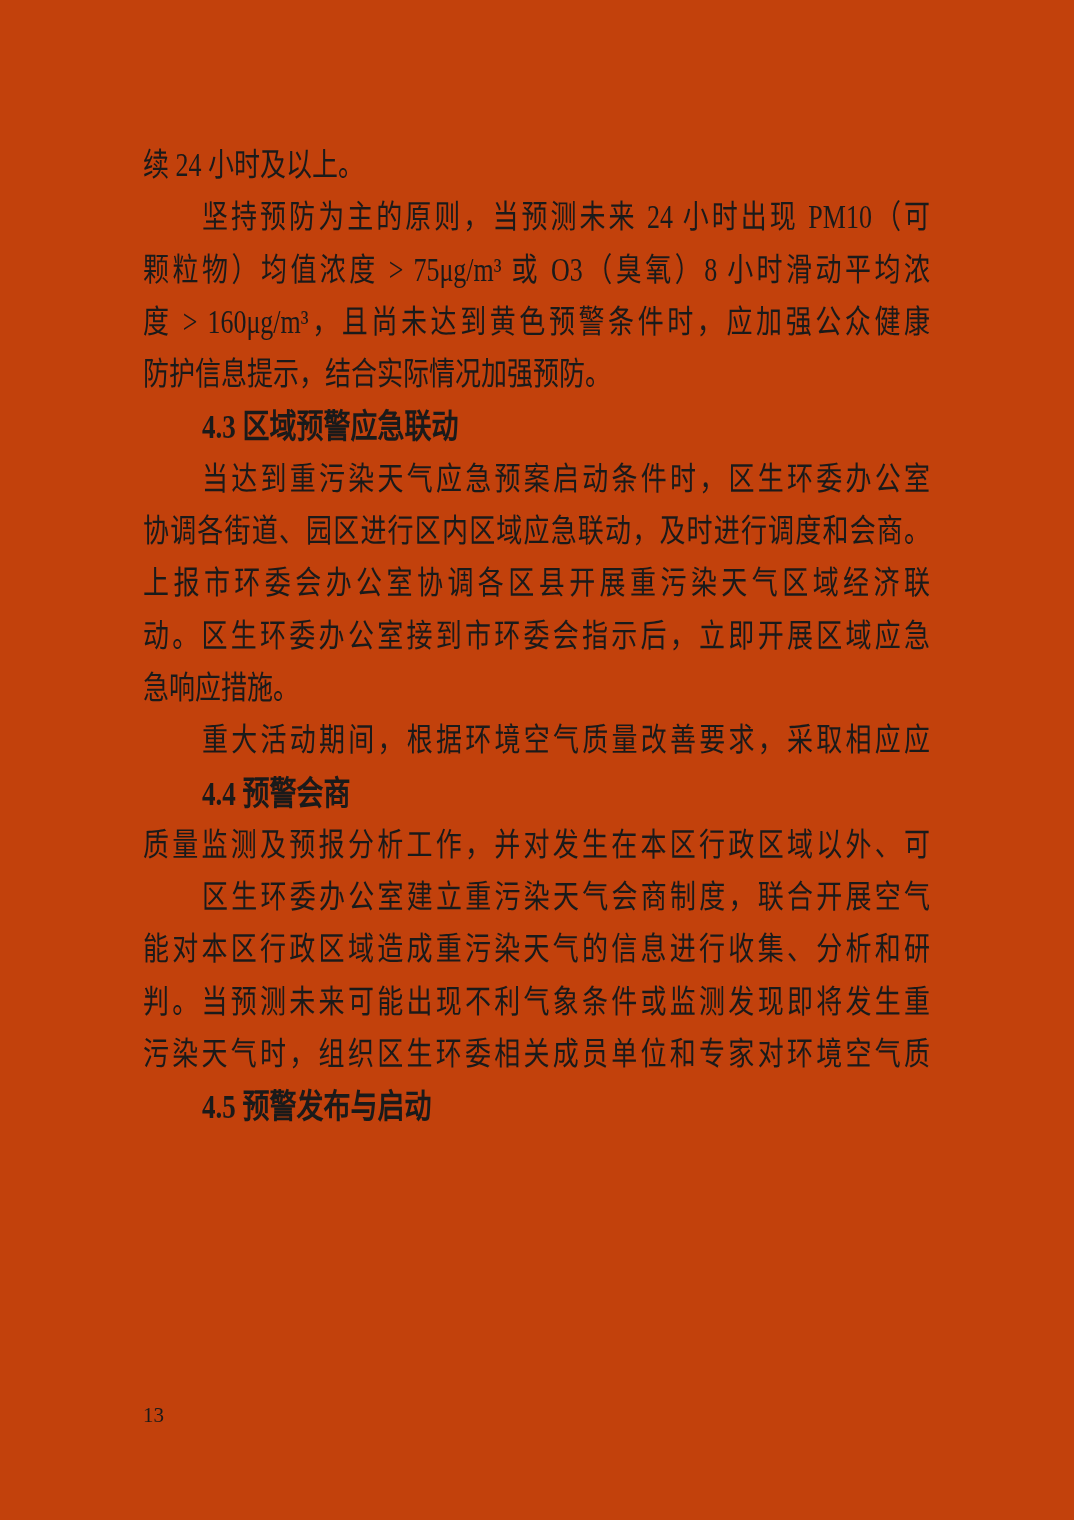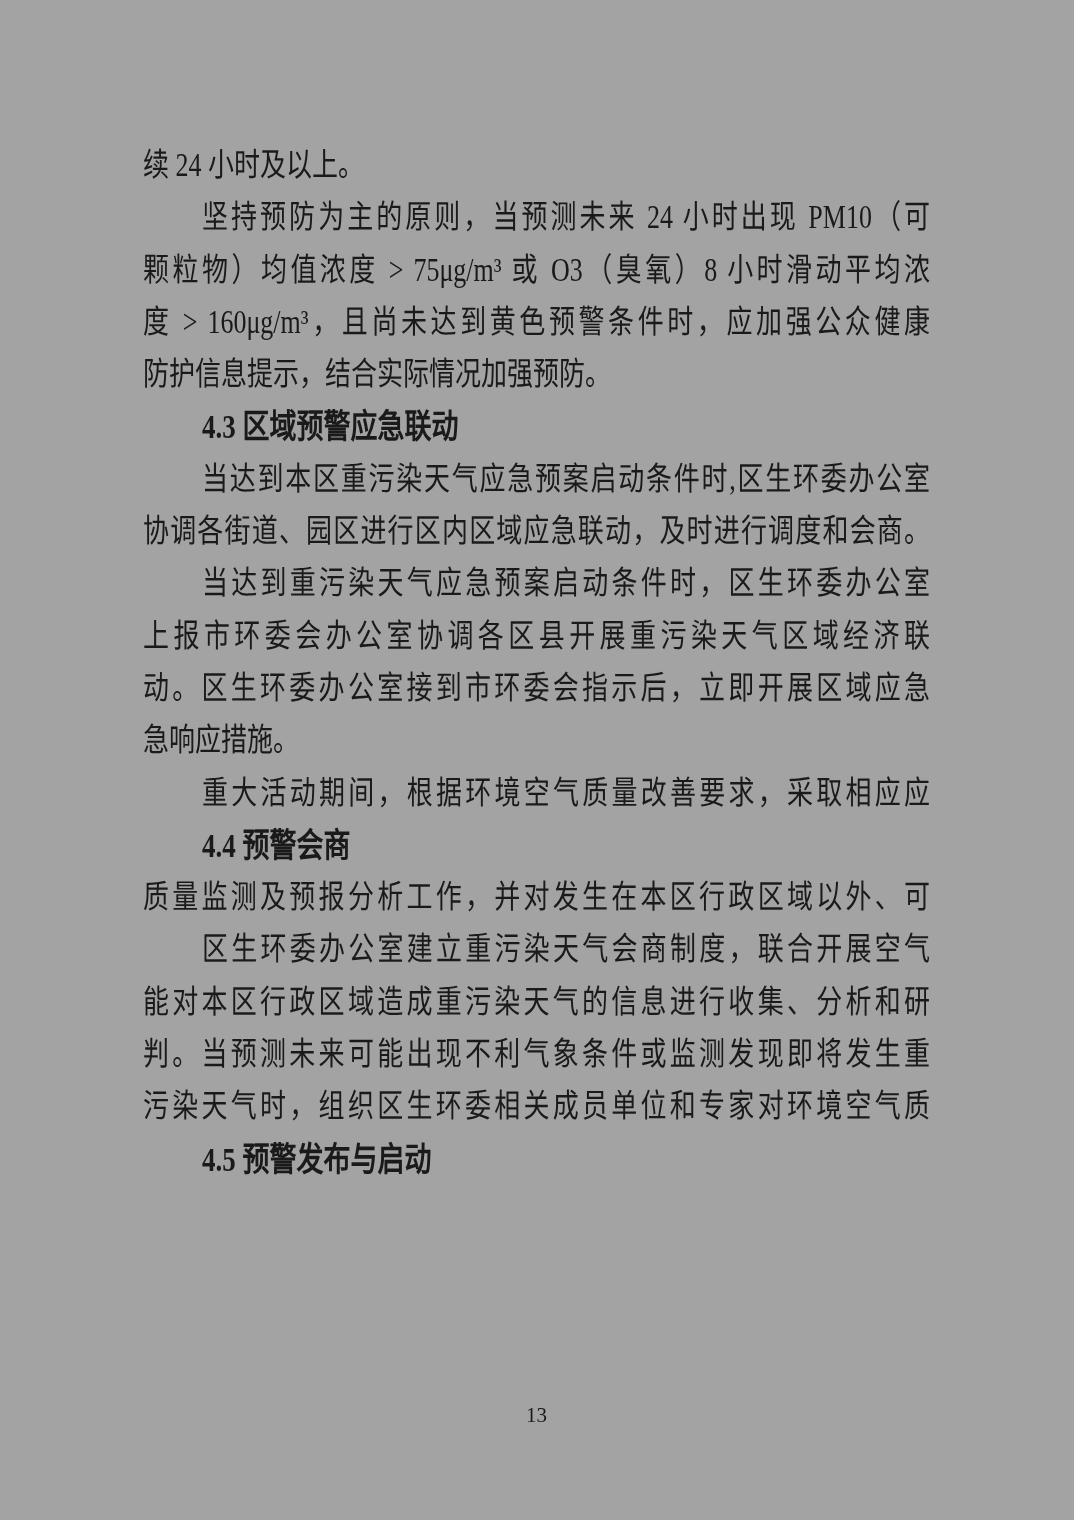--- a/index.html
+++ b/index.html
@@ -5,21 +5,21 @@
   html, body {
     margin: 0;
     padding: 0;
     background: #e8e8e8;
   }
   .page {
     position: relative;
     width: 1074px;
     height: 1520px;
     margin: 0 auto;
-    background: #a3a3a3;
+    background: #c2410c;
     overflow: hidden;
     font-family: "Liberation Serif", "DejaVu Serif", serif;
     color: #1a1a1a;
   }
   .text-block {
     position: absolute;
     left: 143px;
     top: 140px;
     width: 787px;
   }
@@ -53,21 +53,21 @@
   }
   .line.heading .txt {
     font-weight: bold;
     font-size: 27px;
   }
   .page-number {
     position: absolute;
     top: 1402px;
     left: 143px;
     width: 787px;
-    text-align: center;
+    text-align: left;
     font-size: 21px;
     line-height: 26px;
     color: #1a1a1a;
   }
 </style>
 </head>
 <body>
 
 <div class="page">
   <div class="text-block">
@@ -83,27 +83,24 @@
       <div class="line body fill">
         <span class="txt">度 &gt; 160μg/m³，且尚未达到黄色预警条件时，应加强公众健康</span>
       </div>
       <div class="line body nofill">
         <span class="txt">防护信息提示，结合实际情况加强预防。</span>
       </div>
       <div class="line heading indent nofill">
         <span class="txt">4.3 区域预警应急联动</span>
       </div>
       <div class="line body indent fill">
-        <span class="txt">当达到本区重污染天气应急预案启动条件时,区生环委办公室</span>
+        <span class="txt">当达到重污染天气应急预案启动条件时，区生环委办公室</span>
       </div>
       <div class="line body fill">
         <span class="txt">协调各街道、园区进行区内区域应急联动，及时进行调度和会商。</span>
-      </div>
-      <div class="line body indent fill">
-        <span class="txt">当达到重污染天气应急预案启动条件时，区生环委办公室</span>
       </div>
       <div class="line body fill">
         <span class="txt">上报市环委会办公室协调各区县开展重污染天气区域经济联</span>
       </div>
       <div class="line body fill">
         <span class="txt">动。区生环委办公室接到市环委会指示后，立即开展区域应急</span>
       </div>
       <div class="line body nofill">
         <span class="txt">急响应措施。</span>
       </div>

